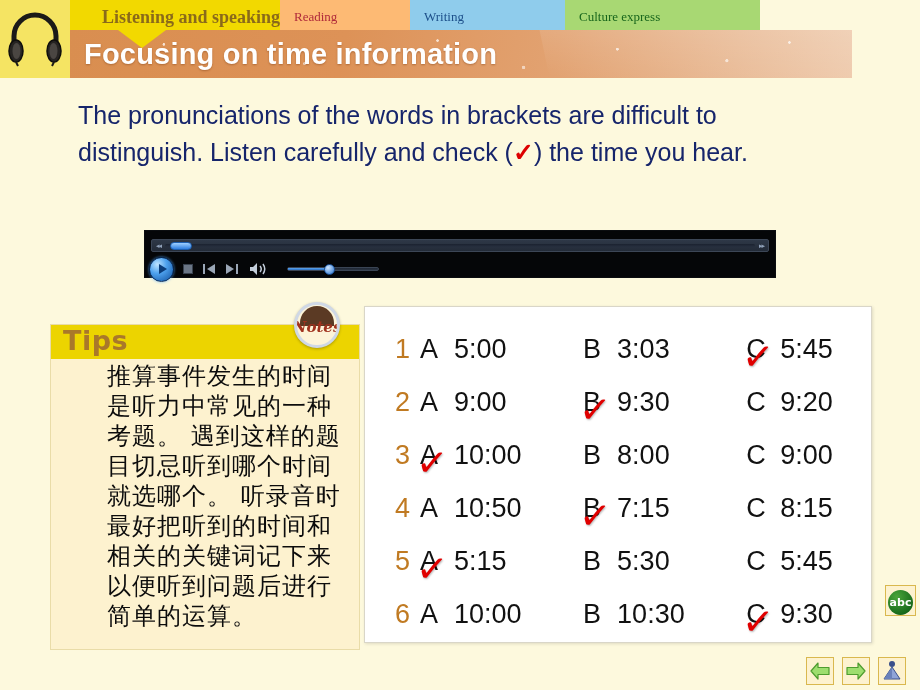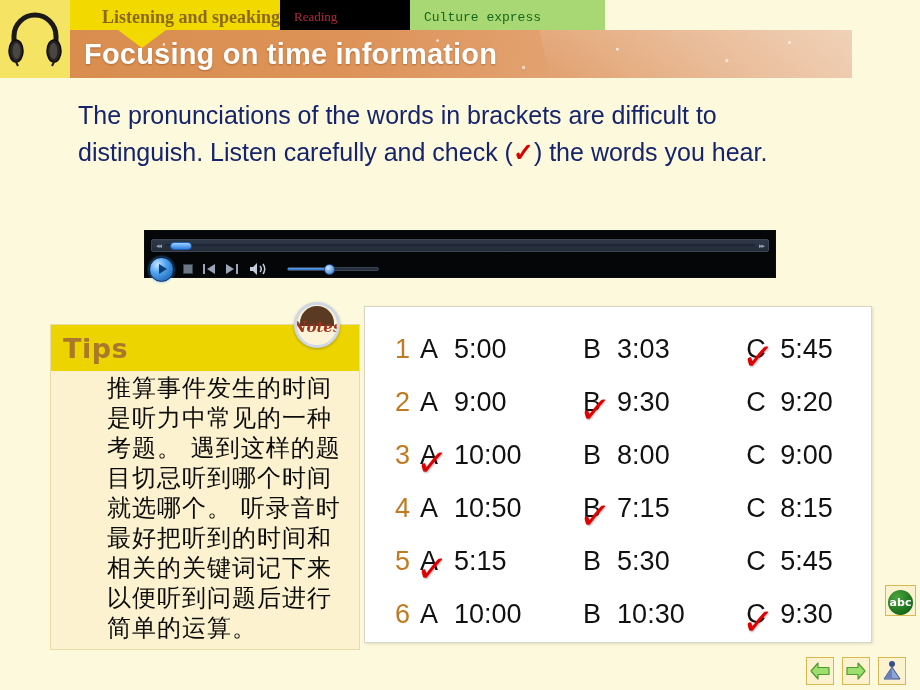--- a/index.html
+++ b/index.html
@@ -34,24 +34,24 @@
     font-size: 18px;
     width: 210px;
     justify-content: center;
     padding-left: 0;
     align-items: flex-end;
     line-height: 1.0;
     text-align: center;
     overflow: hidden;
   }
   .tab.active .tab-label { display: block; margin-bottom: -1px; margin-left: 32px; }
-  .tab-reading  { background: #000000; color: #b02a3a; width: 130px; }
+  .tab-reading  { background: #fdba74; color: #b02a3a; width: 130px; }
   .tab-grammar  { background: #d8b0d8; color: #7a3a6a; width: 160px; }
   .tab-writing  { background: #8fccec; color: #1c4f8a; width: 155px; }
-  .tab-culture  { background: #a8d873; color: #18661c; width: 195px; font-family: Liberation Mono, monospace; }
+  .tab-culture  { background: #a8d873; color: #18661c; width: 195px; }
 
   
   .tab-notch {
     position: absolute;
     left: 118px; top: 30px;
     width: 0; height: 0;
     border-left: 24px solid transparent;
     border-right: 24px solid transparent;
     border-top: 18px solid #f2d900;
     z-index: 6;
@@ -190,22 +190,22 @@
   }
 
   
   .tips {
     position: absolute; left: 50px; top: 324px;
     width: 310px; height: 326px;
     background: #fdf2cf;
     border: 1px solid #e9dca8;
   }
   .tips-header {
-    height: 46px; background: #ecd400;
-    display: flex; align-items: center;
+    height: 34px; background: #ecd400;
+    display: flex; align-items: flex-start;
     padding-left: 12px;
   }
   .tips-header-label {
     color: #a9782a;
     font-size: 27px;
     font-weight: bold;
     font-family: "DejaVu Sans", sans-serif;
     letter-spacing: .5px;
   }
   .tips-body {
@@ -324,20 +324,23 @@
 
   <div class="tab active">
     <span class="tab-label">Listening and speaking</span>
   </div>
 
   <div class="tab tab-reading">
     <span>Reading</span>
   </div>
 
 
+  <div class="tab tab-writing">
+    <span>Writing</span>
+  </div>
 
   <div class="tab tab-culture">
     <span>Culture express</span>
   </div>
 </div>
 <div class="tab-notch"></div>
 
 <div class="banner">
   <div class="banner-sparkles"></div>
   <div class="banner-title">Focusing on time information</div>
@@ -349,21 +352,21 @@
     <ellipse cx="10" cy="41" rx="7" ry="11" fill="#262422" stroke="#0e0d0c" stroke-width="1.5"></ellipse>
     <ellipse cx="48" cy="41" rx="7" ry="11" fill="#262422" stroke="#0e0d0c" stroke-width="1.5"></ellipse>
     <ellipse cx="10.5" cy="41" rx="4" ry="8" fill="#4a4642"></ellipse>
     <ellipse cx="47.5" cy="41" rx="4" ry="8" fill="#4a4642"></ellipse>
     <path d="M10 52 L12 56" stroke="#1b1a18" stroke-width="2"></path>
     <path d="M48 52 L46 56" stroke="#1b1a18" stroke-width="2"></path>
   </svg>
 </div>
 
 <div class="instruction">
-  <span>The pronunciations of the words in brackets are difficult to distinguish. Listen carefully and check (</span><span class="check-inline">✓</span><span>) the words you hear.</span>
+  <span>The pronunciations of the words in brackets are difficult to distinguish. Listen carefully and check (</span><span class="check-inline">✓</span><span>) the time you hear.</span>
 </div>
 
 <div class="player">
   <div class="player-seek-row">
     <span class="seek-mini">◂◂</span>
     <div class="seek-track"></div>
     <div class="seek-thumb"></div>
     <span class="seek-mini">▸▸</span>
   </div>
   <div class="player-ctl-row">

